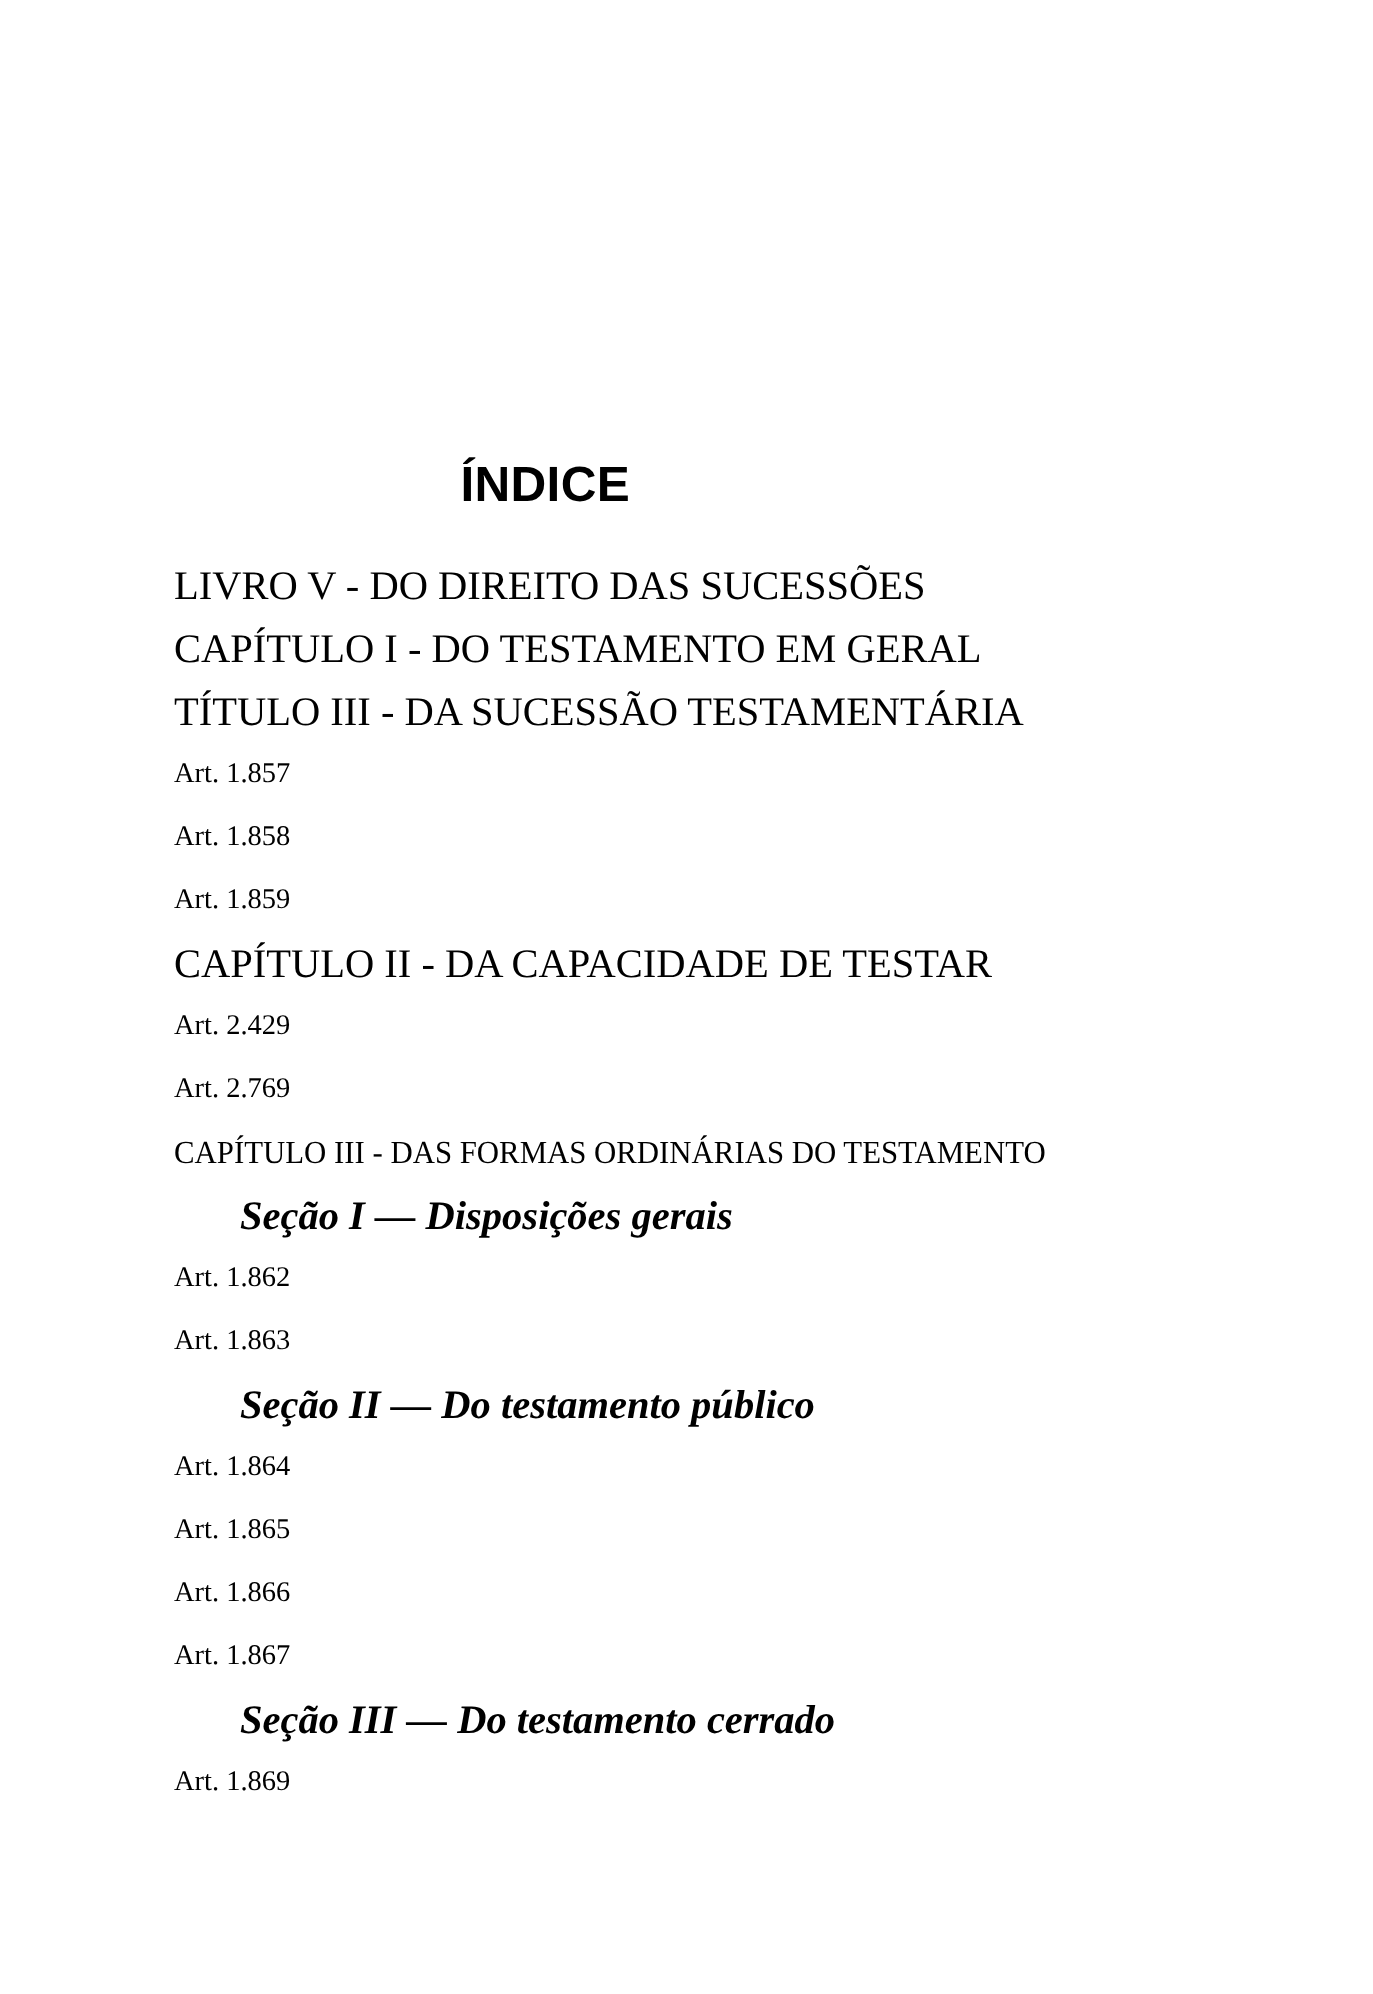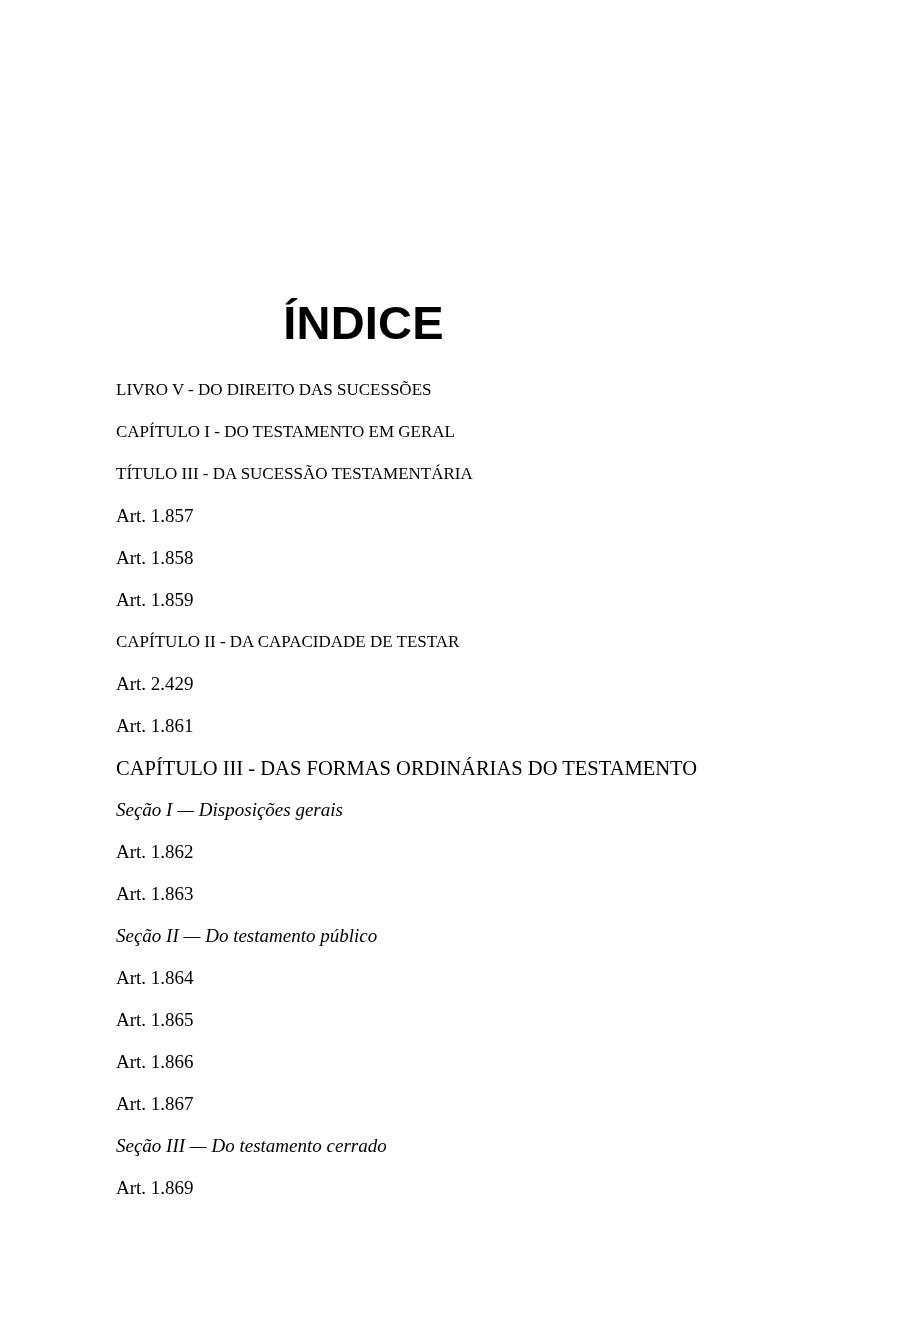--- a/index.html
+++ b/index.html
@@ -28,21 +28,21 @@
 
   
   .doc-title {
     position: absolute;
     left: 0;
     top: 299px;
     width: 727px;
     text-align: center;
     font-family: "Liberation Sans", "DejaVu Sans", sans-serif;
     font-weight: bold;
-    font-size: 47px;
+    font-size: 33px;
     line-height: 48px;
     letter-spacing: 0.2px;
     color: #000000;
     margin: 0;
   }
 
   
   .index-list {
     position: absolute;
     left: 116px;
@@ -56,37 +56,38 @@
   .index-entry {
     height: 42px;
     line-height: 42px;
     white-space: nowrap;
     margin: 0;
     padding: 0;
   }
 
   
   .index-entry.level-heading {
-    font-size: 17px;
+    font-size: 27px;
     font-weight: normal;
     font-style: normal;
   }
 
   
   .index-entry.level-heading.condensed {
     font-size: 21.5px;
     transform: scaleX(0.955);
     transform-origin: left center;
   }
 
   
   .index-entry.level-section {
-    font-size: 19px;
+    font-size: 27px;
     font-style: italic;
-    font-weight: normal;
+    font-weight: bold;
+    margin-left: 44px;
   }
 
   
   .index-entry.level-article {
     font-size: 19px;
     font-style: normal;
     font-weight: normal;
   }
 </style>
 </head>
@@ -98,21 +99,21 @@
 
   <ul class="index-list">
       <li class="index-entry level-heading">LIVRO V - DO DIREITO DAS SUCESSÕES</li>
       <li class="index-entry level-heading">CAPÍTULO I - DO TESTAMENTO EM GERAL</li>
       <li class="index-entry level-heading">TÍTULO III - DA SUCESSÃO TESTAMENTÁRIA</li>
       <li class="index-entry level-article">Art. 1.857</li>
       <li class="index-entry level-article">Art. 1.858</li>
       <li class="index-entry level-article">Art. 1.859</li>
       <li class="index-entry level-heading">CAPÍTULO II - DA CAPACIDADE DE TESTAR</li>
       <li class="index-entry level-article">Art. 2.429</li>
-      <li class="index-entry level-article">Art. 1.861</li>
+      <li class="index-entry level-article">Art. 2.769</li>
       <li class="index-entry level-heading condensed">CAPÍTULO III - DAS FORMAS ORDINÁRIAS DO TESTAMENTO</li>
       <li class="index-entry level-section">Seção I — Disposições gerais</li>
       <li class="index-entry level-article">Art. 1.862</li>
       <li class="index-entry level-article">Art. 1.863</li>
       <li class="index-entry level-section">Seção II — Do testamento público</li>
       <li class="index-entry level-article">Art. 1.864</li>
       <li class="index-entry level-article">Art. 1.865</li>
       <li class="index-entry level-article">Art. 1.866</li>
       <li class="index-entry level-article">Art. 1.867</li>
       <li class="index-entry level-section">Seção III — Do testamento cerrado</li>

